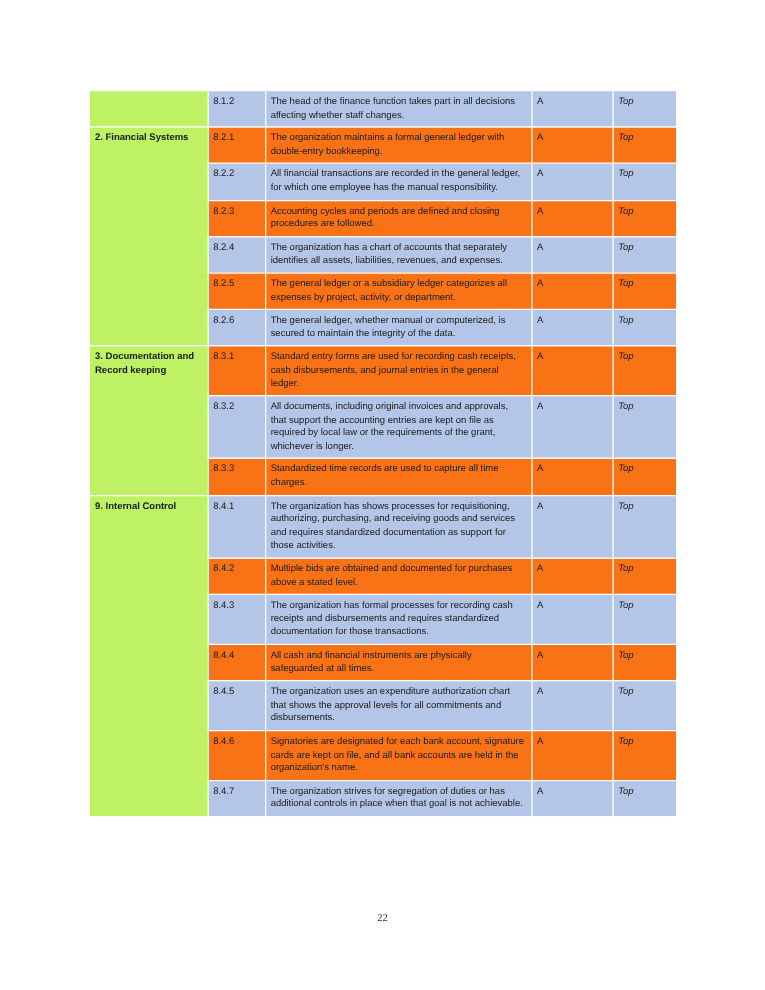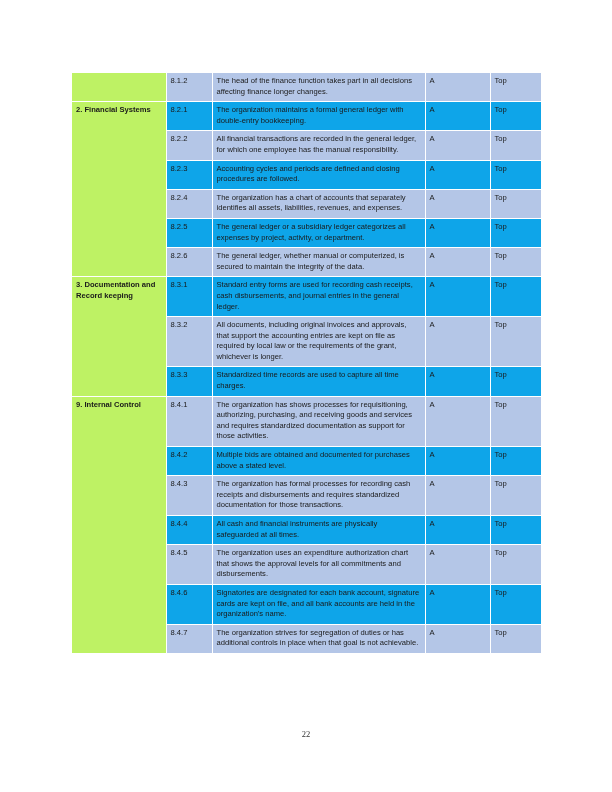--- a/index.html
+++ b/index.html
@@ -62,27 +62,27 @@
     font-size: 7.8px;
     line-height: 10.8px;
     padding: 4px 5px 4px 5px;
     border-right: 1px solid #ffffff;
     border-bottom: 1px solid #ffffff;
   }
   td.cat.empty { }
 
   
   tr.dark td { background: #b4c6e7; }
-  tr.light td { background: #0ea5e9; }
+  tr.light td { background: #f97316; }
   tr.dark td.cat, tr.light td.cat { background: #bef264; }
 
   td.id { padding-left: 5px; white-space: nowrap; margin-left: 28px; }
   td.desc { }
   td.a { padding-left: 5px; }
-  td.top { padding-left: 5px; }
+  td.top { padding-left: 5px; font-style: italic; }
 
   .page-number {
     position: absolute;
     left: 0;
     top: 729px;
     width: 612px;
     text-align: center;
     font-size: 8.5px;
     color: #333333;
     font-family: "Liberation Serif", serif;
@@ -99,21 +99,21 @@
         <col class="c-cat">
         <col class="c-id">
         <col class="c-desc">
         <col class="c-a">
         <col class="c-top">
       </colgroup>
       <tbody id="tbody">
           <tr class="dark">
             <td class="cat empty" rowspan="1"></td>
             <td class="id">8.1.2</td>
-            <td class="desc">The head of the finance function takes part in all decisions affecting finance longer changes.</td>
+            <td class="desc">The head of the finance function takes part in all decisions affecting whether staff changes.</td>
             <td class="a">A</td>
             <td class="top">Top</td>
           </tr>
           <tr class="light">
             <td class="cat" rowspan="6">2. Financial Systems</td>
             <td class="id">8.2.1</td>
             <td class="desc">The organization maintains a formal general ledger with double-entry bookkeeping.</td>
             <td class="a">A</td>
             <td class="top">Top</td>
           </tr>

